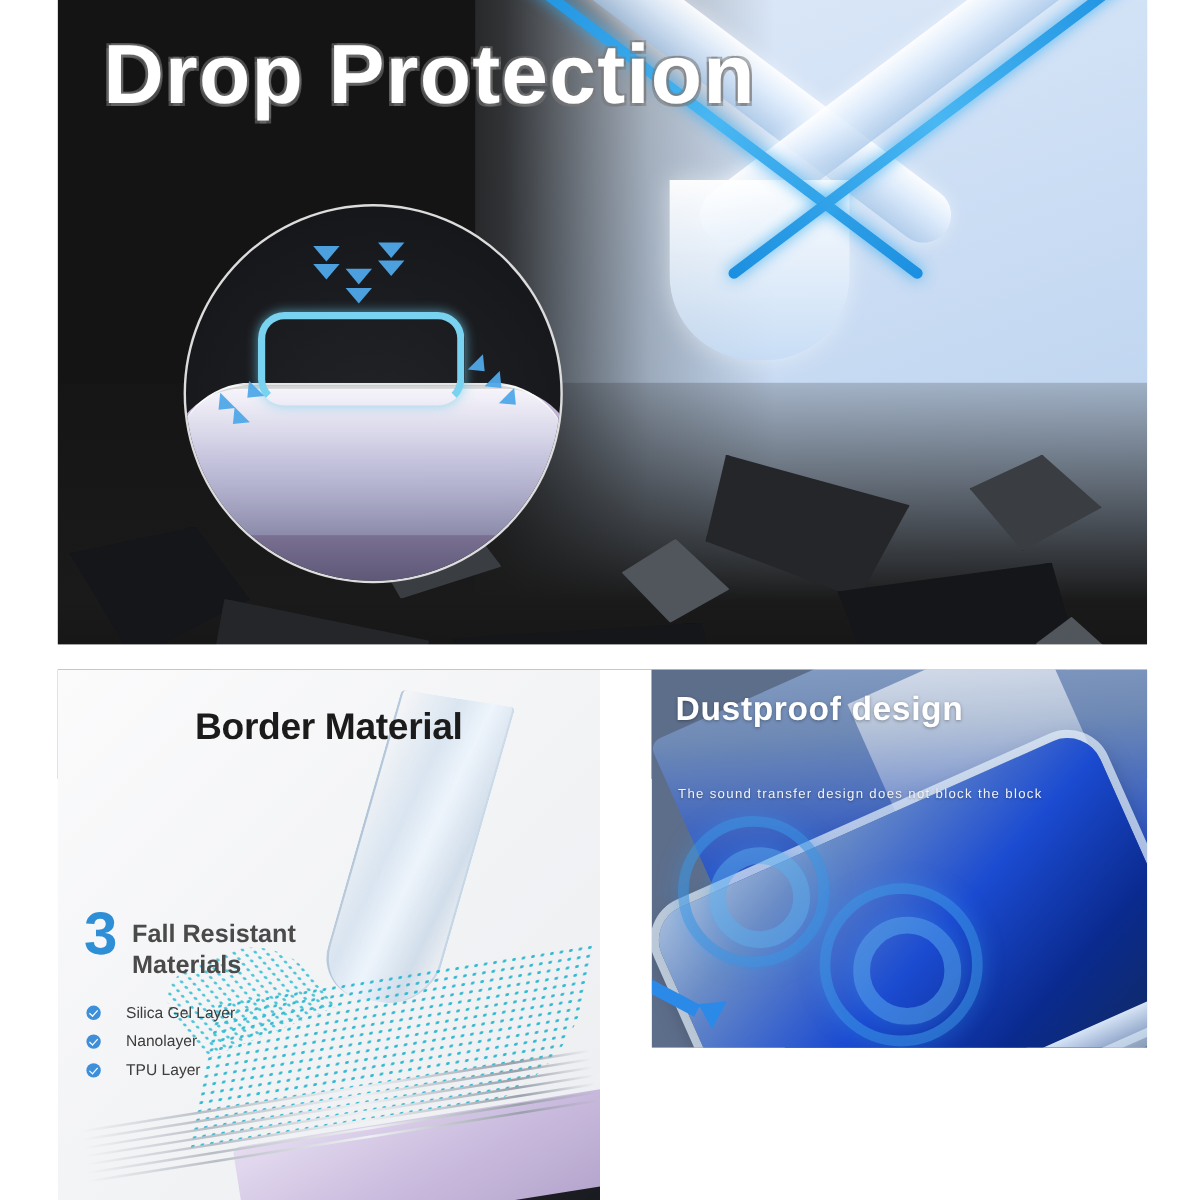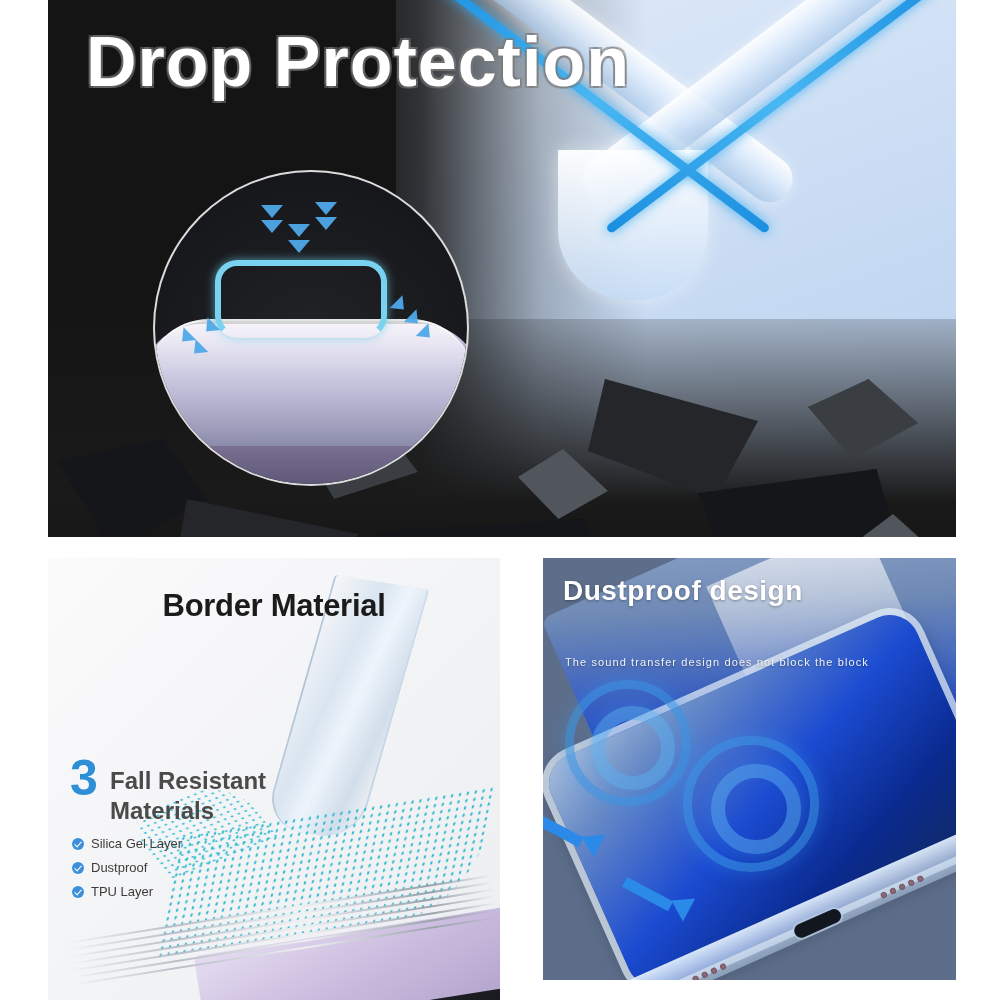--- a/index.html
+++ b/index.html
@@ -251,35 +251,35 @@
     font-size: 50px;
     font-weight: 700;
     color: #2e8fd6;
     line-height: 1;
   }
   .bl-count-label {
     position: absolute;
     left: 62px;
     top: 208px;
     width: 190px;
-    font-size: 24px;
+    font-size: 21px;
     font-weight: 700;
     color: #4a4a4a;
     line-height: 1.25;
   }
   .bl-list {
     position: absolute;
     left: 24px;
     top: 278px;
     width: 230px;
   }
   .bl-item {
     display: flex;
     align-items: center;
-    gap: 7px;
+    gap: 21px;
     margin-bottom: 9px;
     font-size: 13px;
     color: #3c3c3c;
   }
   .check-ic {
     width: 12px;
     height: 12px;
     border-radius: 50%;
     background: #3d8fd9;
     flex: 0 0 auto;
@@ -370,21 +370,21 @@
     transform: rotate(-9deg);
     border-radius: 6px;
   }
 
   
   .panel-br {
     position: absolute;
     left: 543px;
     top: 558px;
     width: 413px;
-    height: 422px;
+    height: 315px;
     background: #5d6e8b;
     overflow: hidden;
   }
   .br-glass-diag {
     position: absolute;
     right: -60px;
     top: -40px;
     width: 420px;
     height: 360px;
     background: linear-gradient(200deg, #9fb4d4 0%, #6f8ab5 30%, #1c49c9 58%, #0b2f9e 78%, #4a6a9c 100%);
@@ -581,21 +581,21 @@
   <div class="bl-count">3</div>
   <div class="bl-count-label">Fall Resistant Materials</div>
 
   <div class="bl-list">
     <div class="bl-item">
       <span class="check-ic"></span>
       <span>Silica Gel Layer</span>
     </div>
     <div class="bl-item">
       <span class="check-ic"></span>
-      <span>Dustproof</span>
+      <span>Nanolayer</span>
     </div>
     <div class="bl-item">
       <span class="check-ic"></span>
       <span>TPU Layer</span>
     </div>
   </div>
 </div>
 
 <div class="panel-br">
 

